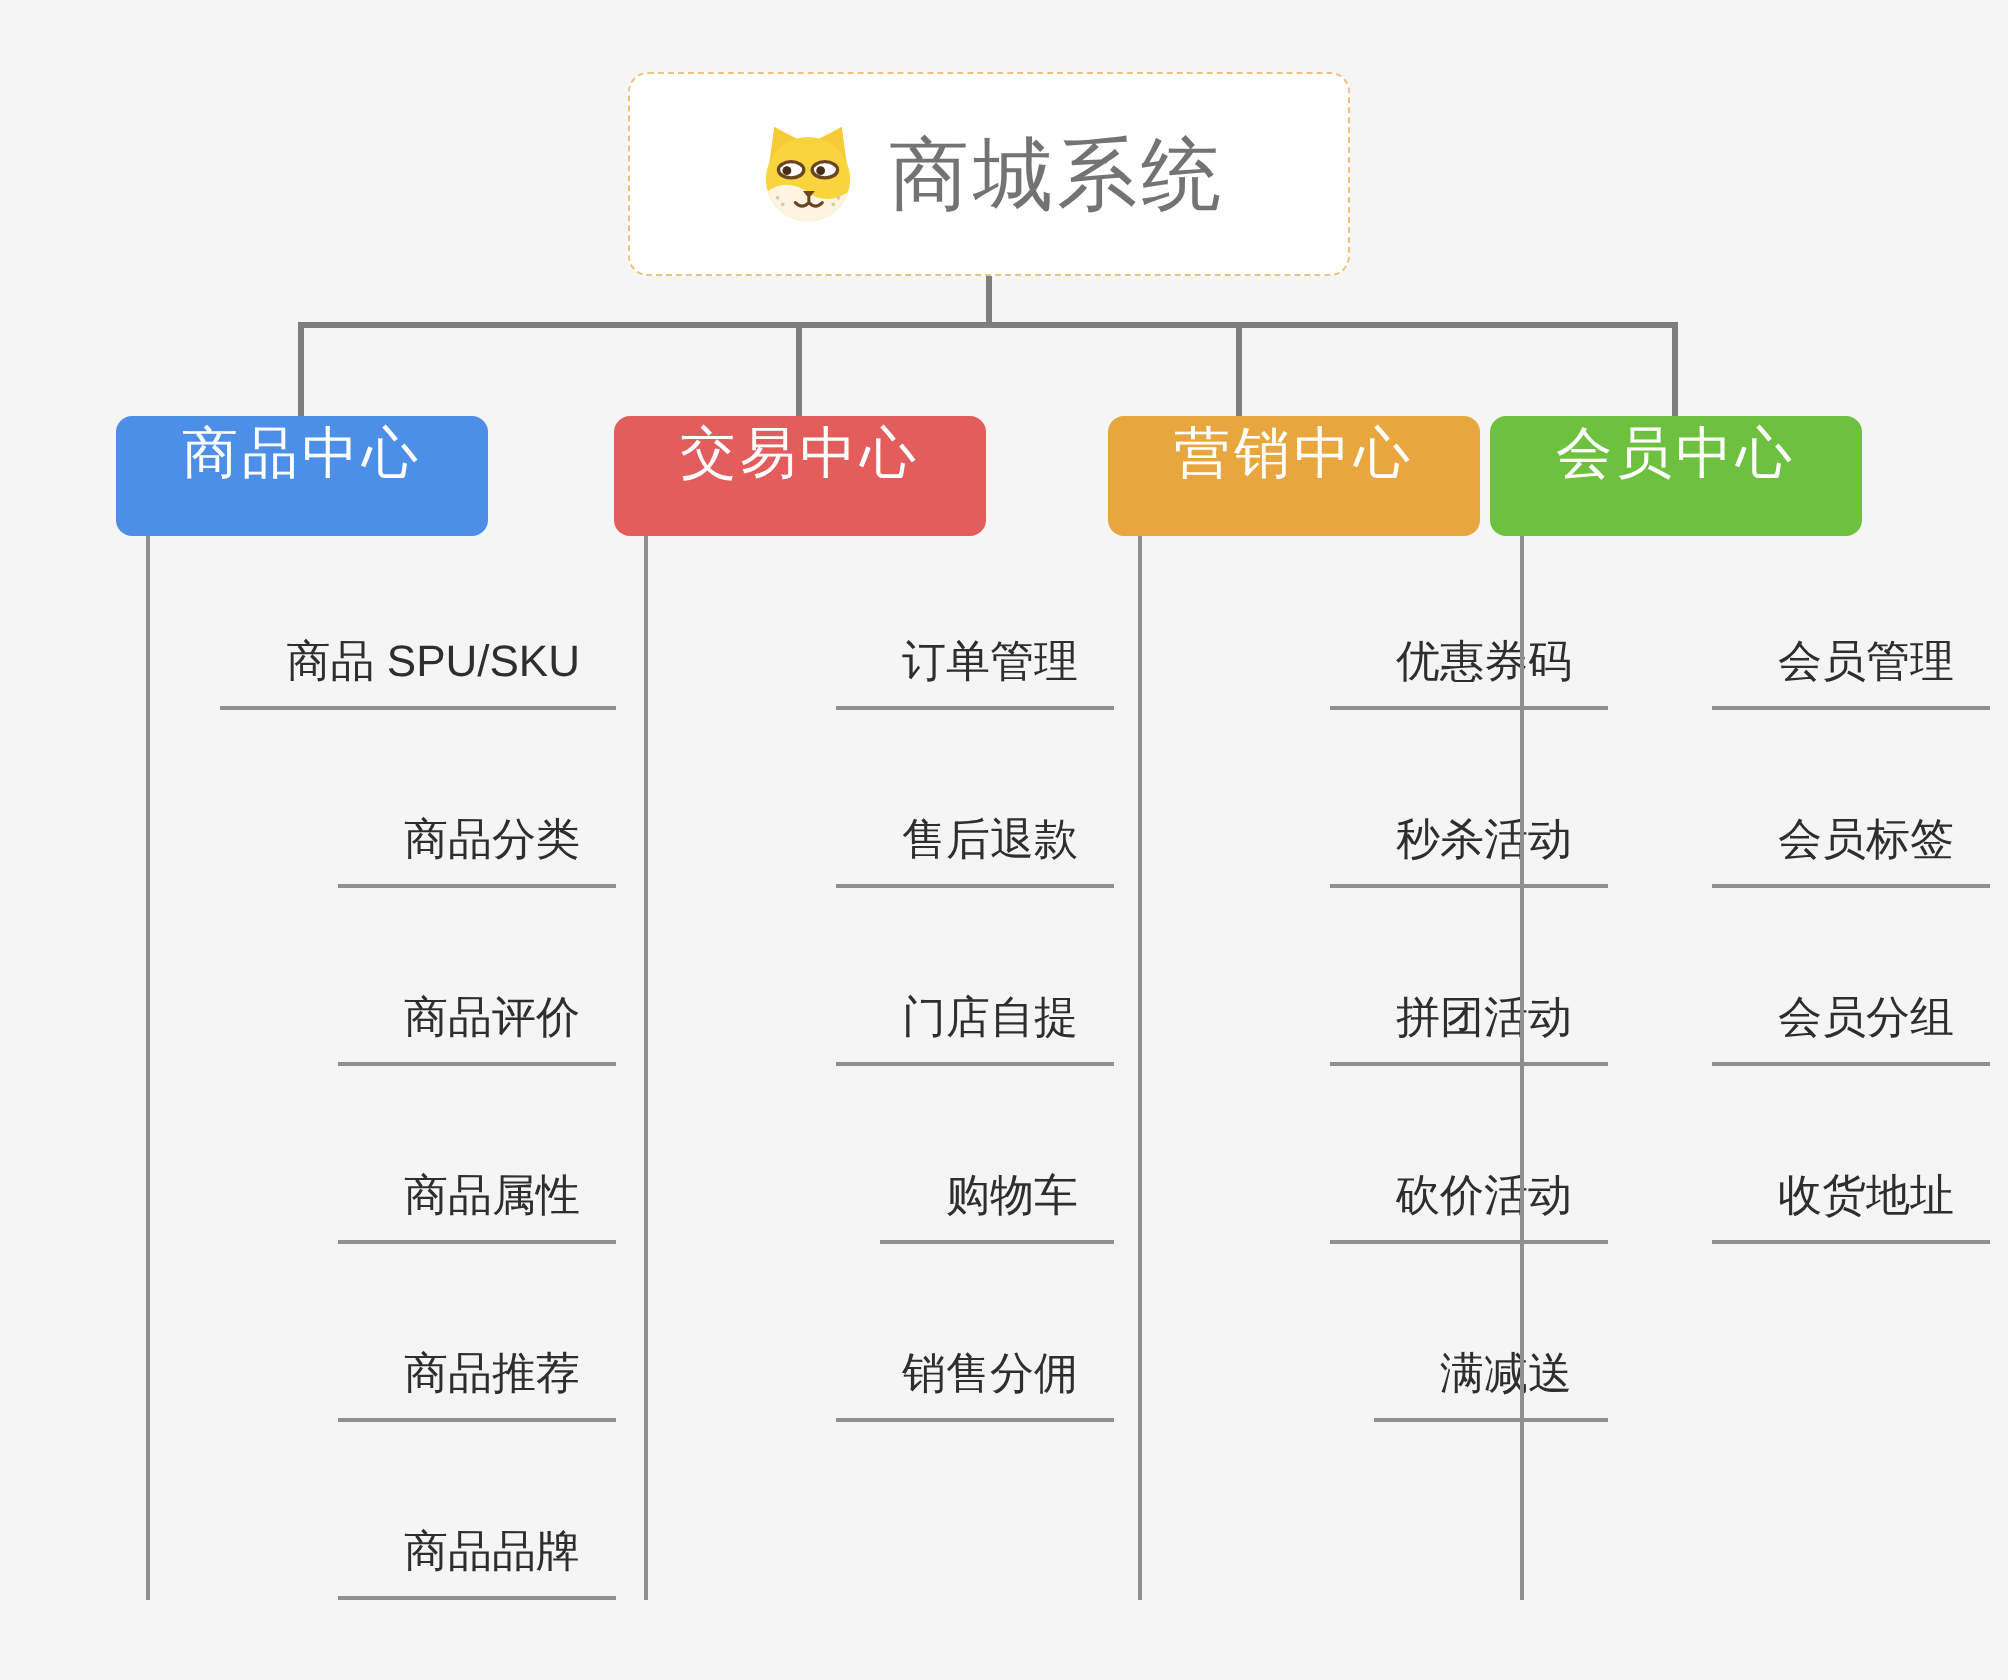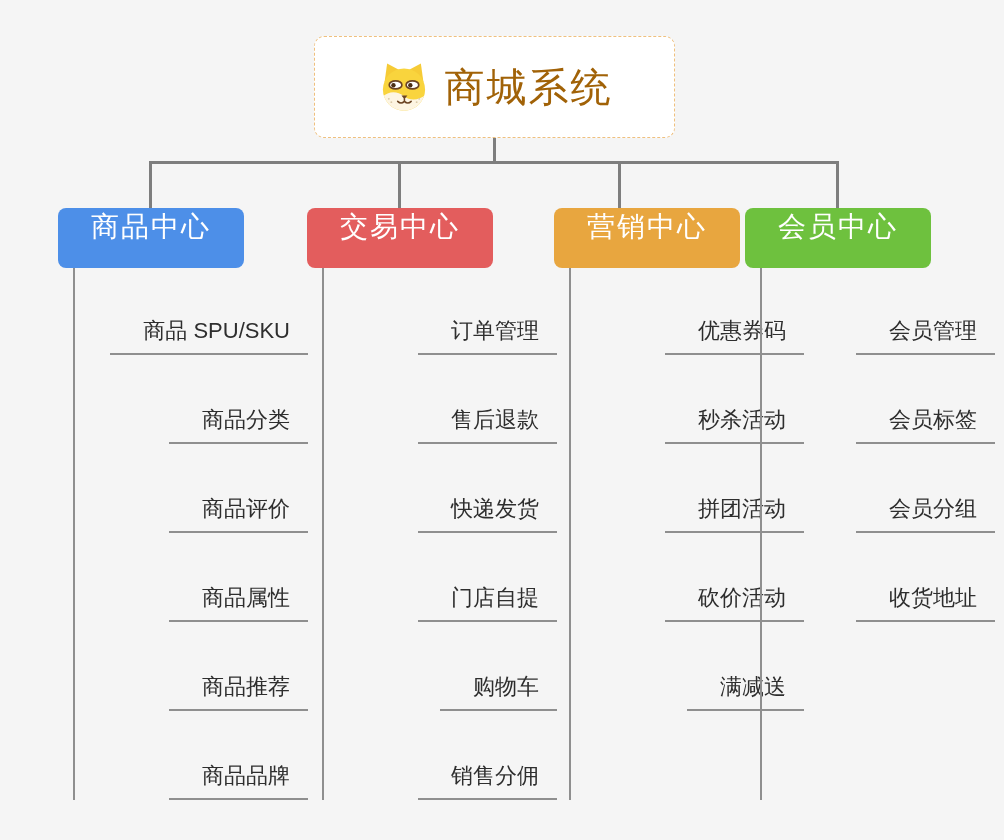--- a/index.html
+++ b/index.html
@@ -65,21 +65,21 @@
       <ellipse cx="42" cy="26.5" rx="7.5" ry="4.8" fill="#ffffff" stroke="#6b4423" stroke-width="2"></ellipse>
       <circle cx="19.5" cy="27" r="2.6" fill="#4a2e14"></circle>
       <circle cx="39.5" cy="27" r="2.6" fill="#4a2e14"></circle>
       <polygon points="29,39 36,39 32.5,43.5" fill="#6b4423"></polygon>
       <path d="M32.5,43 v3 M24.5,46 q4,4 8,0 q4,4 8,0" stroke="#6b4423" stroke-width="1.8" fill="none" stroke-linecap="round"></path>
       <circle cx="14" cy="43" r="1.1" fill="#d9c9a8"></circle>
       <circle cx="17" cy="47" r="1.1" fill="#d9c9a8"></circle>
       <circle cx="50" cy="43" r="1.1" fill="#d9c9a8"></circle>
       <circle cx="47" cy="47" r="1.1" fill="#d9c9a8"></circle>
     </svg>
-    <span class="root-title" style="color: #a16207;">商城系统</span>
+    <span class="root-title" style="color: #737373;">商城系统</span>
   </div>
 
   <div class="branch" style="left:58px">
     <div class="branch-box" style="background-color: rgb(77, 143, 232);">
       <span>商品中心</span>
     </div>
     <div class="spine"></div>
     <div class="leaves">
       <div class="leaf-slot">
           <span class="leaf">商品 SPU/SKU</span>
@@ -106,23 +106,20 @@
     <div class="branch-box" style="background-color: rgb(227, 93, 93);">
       <span>交易中心</span>
     </div>
     <div class="spine"></div>
     <div class="leaves">
       <div class="leaf-slot">
           <span class="leaf">订单管理</span>
         </div>
       <div class="leaf-slot">
           <span class="leaf">售后退款</span>
-        </div>
-      <div class="leaf-slot">
-          <span class="leaf">快递发货</span>
         </div>
       <div class="leaf-slot">
           <span class="leaf">门店自提</span>
         </div>
       <div class="leaf-slot">
           <span class="leaf">购物车</span>
         </div>
       <div class="leaf-slot">
           <span class="leaf">销售分佣</span>
         </div>

